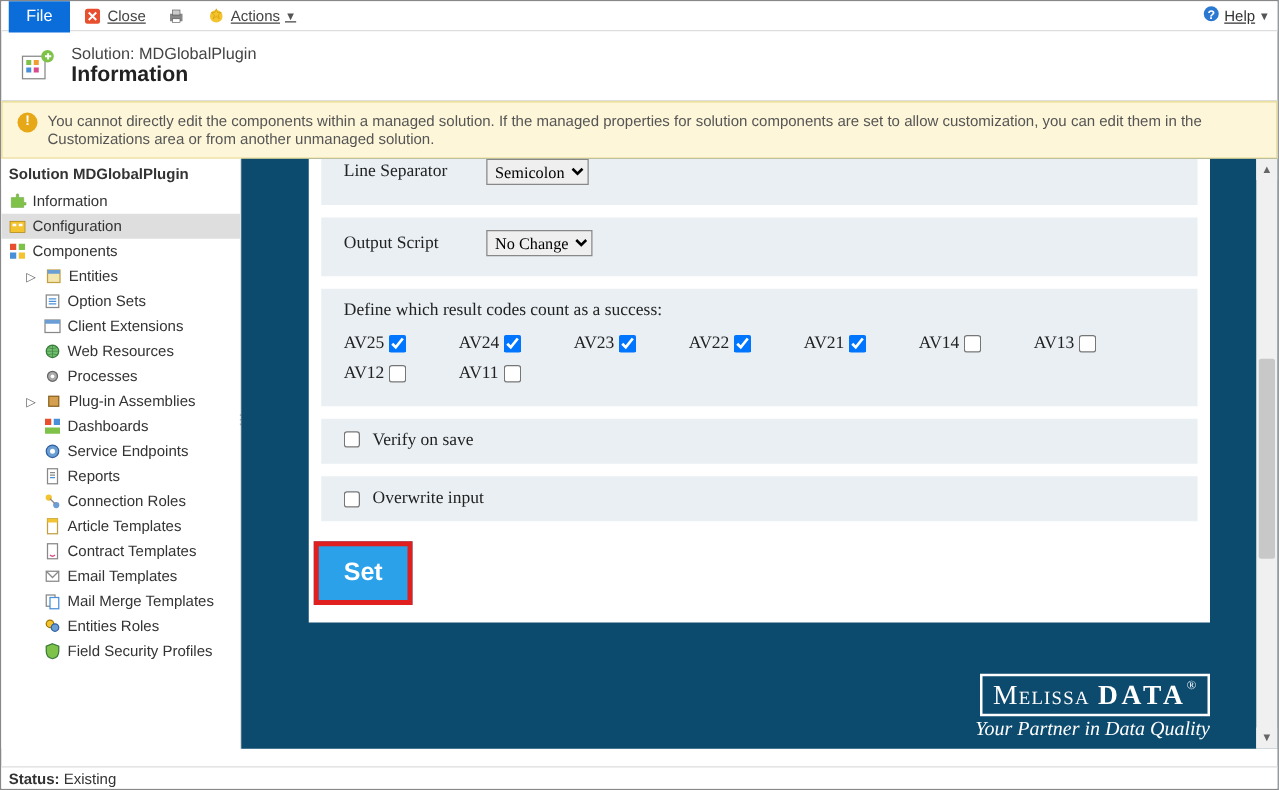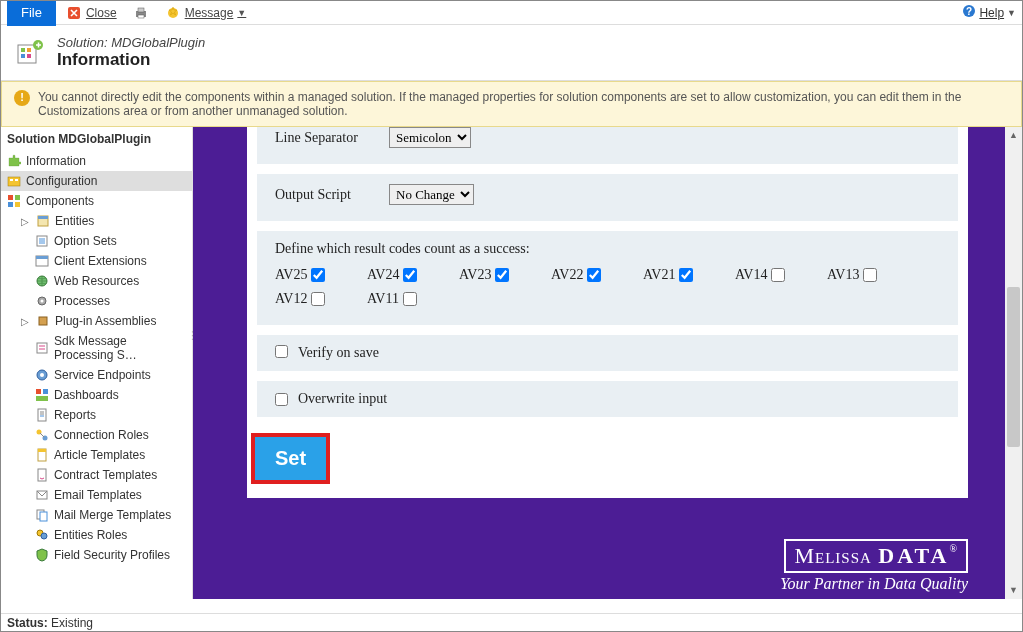--- a/index.html
+++ b/index.html
@@ -9,41 +9,41 @@
 .toolbar { height: 24px; background: #fff; display: flex; align-items: center; padding: 0 6px; border-bottom: 1px solid #ddd; }
 .file-btn { background: #0a6dd9; color: #fff; padding: 6px 14px; font-size: 13px; margin-right: 10px; cursor: pointer; }
 .tb-item { display: flex; align-items: center; gap: 4px; margin-right: 16px; cursor: pointer; color: #444; text-decoration: underline; }
 .tb-item .ico { width: 16px; height: 16px; display: inline-flex; align-items: center; justify-content: center; }
 .help-item { margin-left: auto; display: flex; align-items: center; gap: 3px; cursor: pointer; }
 .dd { font-size: 9px; color: #555; }
 
 
 .header { display: flex; align-items: center; padding: 10px 14px; gap: 12px; border-bottom: 1px solid #ddd; }
 .header-ico { width: 30px; height: 30px; }
-.header-text .sol { font-size: 13px; color: #444; font-style: italic; }
+.header-text .sol { font-size: 13px; color: #444; }
 .header-text .title { font-size: 17px; font-weight: bold; color: #222; }
 
 
 .warning { background: #fdf6d9; border: 1px solid #e8d98c; padding: 8px 12px; display: flex; gap: 8px; font-size: 12px; color: #555; }
 .warn-ico { width: 16px; height: 16px; background: #e6a817; border-radius: 50%; color: #fff; font-weight: bold; text-align: center; line-height: 15px; flex-shrink: 0; font-size: 11px; }
 
 
 .body-split { display: flex; height: calc(100% - 34px - 62px - 44px - 18px); }
 .sidebar { width: 192px; background: #fff; border-right: 1px solid #e0e0e0; overflow: auto; }
 .sb-header { font-weight: bold; padding: 5px 6px; background: #fff; font-size: 12px; }
 .sb-item { display: flex; align-items: center; gap: 5px; padding: 3px 6px; cursor: pointer; }
 .sb-item.selected { background: #dedede; }
 .sb-sub { padding-left: 20px; }
 .sb-sub2 { padding-left: 34px; }
 .sb-ico { width: 14px; height: 14px; display: inline-flex; align-items: center; justify-content: center; font-size: 11px; }
 .tree-tog { width: 10px; height: 10px; font-size: 10px; color: #666; display: inline-block; }
 .grip { position: absolute; left: 186px; top: 328px; color: #aaa; font-size: 11px; letter-spacing: -1px; }
 
 
-.content { flex: 1; background: #4c1d95; position: relative; overflow: hidden; }
+.content { flex: 1; background: #0c4a6e; position: relative; overflow: hidden; }
 .inner-panel { position: absolute; left: 54px; right: 54px; top: 0; background: #fff; }
 .section { background: #e9eff3; margin: 4px 10px 10px 10px; padding: 10px 18px; font-family: Georgia, 'Times New Roman', serif; font-size: 14px; color: #222; }
 .frow { display: flex; align-items: center; gap: 14px; margin-bottom: 6px; }
 .frow label.fl { min-width: 100px; }
 select { font-size: 13px; padding: 1px 2px; border: 1px solid #888; font-family: inherit; }
 .codes-title { margin-bottom: 10px; }
 .codes { display: flex; flex-wrap: wrap; gap: 0; }
 .code-cell { width: 92px; display: flex; align-items: center; gap: 4px; margin-bottom: 8px; }
 .code-cell input { width: 14px; height: 14px; }
 .bottom-row { display: flex; align-items: center; padding: 6px 16px 14px 4px; }
@@ -89,21 +89,21 @@
         </svg>
     </span>
   </div>
   <div class="tb-item">
     <span class="ico">
       <svg width="14" height="14">
           <circle cx="7" cy="7" r="5" fill="#f4c430"></circle>
           <path d="M7 1 L8 4 L11 4 L8.5 6 L9.5 9 L7 7 L4.5 9 L5.5 6 L3 4 L6 4 Z" fill="#f4c430" stroke="#d19a00" stroke-width="0.5"></path>
         </svg>
     </span>
-    <span>Message</span>
+    <span>Actions</span>
     <span class="dd">▼</span>
   </div>
   <div class="help-item">
     <span class="ico">
       <svg width="14" height="14">
           <circle cx="7" cy="7" r="6" fill="#2a78d0"></circle>
           <text x="7" y="11" text-anchor="middle" fill="#fff" font-size="10" font-weight="bold">?</text>
         </svg>
     </span>
     <span style="text-decoration:underline">Help</span>
@@ -219,45 +219,35 @@
         <span class="sb-ico">
           <svg width="14" height="14">
             <rect x="3" y="3" width="8" height="8" fill="#d4a050" stroke="#8a6020"></rect>
           </svg>
         </span>
         <span>Plug-in Assemblies</span>
       </div>
     <div class="sb-item sb-sub2">
         <span class="sb-ico">
           <svg width="14" height="14">
-            <rect x="2" y="2" width="10" height="10" fill="#fff" stroke="#888"></rect>
-            <line x1="4" y1="5" x2="10" y2="5" stroke="#d94a8a"></line>
-            <line x1="4" y1="8" x2="10" y2="8" stroke="#d94a8a"></line>
-          </svg>
-        </span>
-        <span>Sdk Message Processing S…</span>
-      </div>
-    <div class="sb-item sb-sub2">
-        <span class="sb-ico">
-          <svg width="14" height="14">
-            <circle cx="7" cy="7" r="5" fill="#6a9ed4" stroke="#3060a0"></circle>
-            <circle cx="7" cy="7" r="2" fill="#fff"></circle>
-          </svg>
-        </span>
-        <span>Service Endpoints</span>
-      </div>
-    <div class="sb-item sb-sub2">
-        <span class="sb-ico">
-          <svg width="14" height="14">
             <rect x="1" y="1" width="5" height="5" fill="#e84f2e"></rect>
             <rect x="8" y="1" width="5" height="5" fill="#4a90d9"></rect>
             <rect x="1" y="8" width="12" height="5" fill="#7fc24a"></rect>
           </svg>
         </span>
         <span>Dashboards</span>
+      </div>
+    <div class="sb-item sb-sub2">
+        <span class="sb-ico">
+          <svg width="14" height="14">
+            <circle cx="7" cy="7" r="5" fill="#6a9ed4" stroke="#3060a0"></circle>
+            <circle cx="7" cy="7" r="2" fill="#fff"></circle>
+          </svg>
+        </span>
+        <span>Service Endpoints</span>
       </div>
     <div class="sb-item sb-sub2">
         <span class="sb-ico">
           <svg width="14" height="14">
             <rect x="3" y="1" width="8" height="12" fill="#fff" stroke="#888"></rect>
             <line x1="5" y1="4" x2="9" y2="4" stroke="#888"></line>
             <line x1="5" y1="6" x2="9" y2="6" stroke="#888"></line>
             <line x1="5" y1="8" x2="9" y2="8" stroke="#4a90d9"></line>
           </svg>
         </span>

